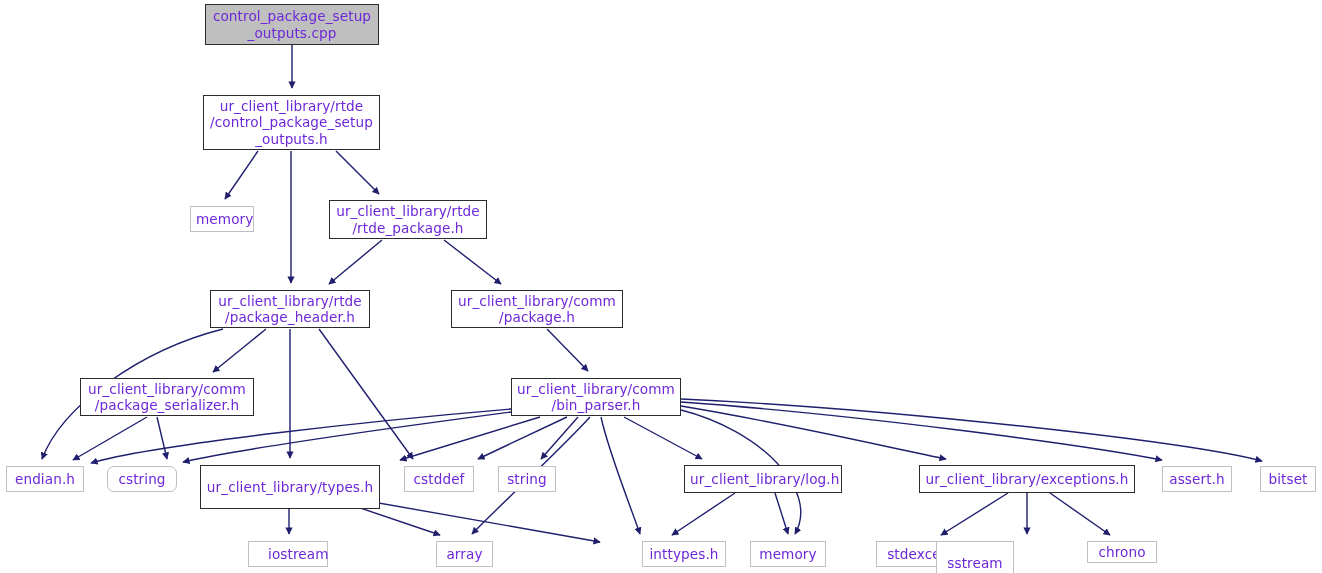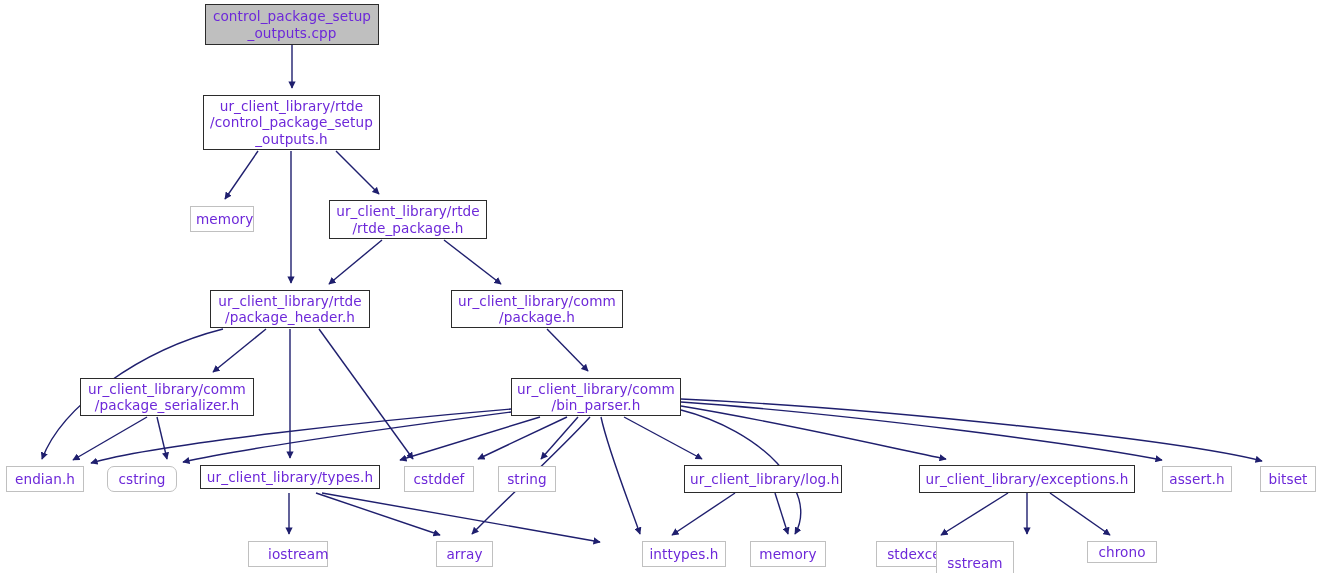--- a/index.html
+++ b/index.html
@@ -110,21 +110,21 @@
       <div class="node strong" style="left: 210px; top: 290px; width: 160px; height: 38px;"><span class="node-label">ur_client_library/rtde
 /package_header.h</span></div>
       <div class="node strong" style="left: 451px; top: 290px; width: 172px; height: 38px;"><span class="node-label">ur_client_library/comm
 /package.h</span></div>
       <div class="node strong" style="left: 80px; top: 378px; width: 174px; height: 38px;"><span class="node-label">ur_client_library/comm
 /package_serializer.h</span></div>
       <div class="node strong" style="left: 511px; top: 378px; width: 170px; height: 38px;"><span class="node-label">ur_client_library/comm
 /bin_parser.h</span></div>
       <div class="node" style="left: 6px; top: 466px; width: 78px; height: 26px;"><span class="node-label">endian.h</span></div>
       <div class="node" style="left: 107px; top: 466px; width: 70px; height: 26px; border-radius: 7px;"><span class="node-label">cstring</span></div>
-      <div class="node strong" style="left: 200px; top: 465px; width: 180px; height: 24px;"><span class="node-label">ur_client_library/types.h</span></div>
+      <div class="node strong" style="left: 200px; top: 465px; width: 180px; height: 44px;"><span class="node-label">ur_client_library/types.h</span></div>
       <div class="node" style="left: 404px; top: 466px; width: 70px; height: 26px;"><span class="node-label">cstddef</span></div>
       <div class="node" style="left: 498px; top: 466px; width: 58px; height: 26px;"><span class="node-label">string</span></div>
       <div class="node strong" style="left: 684px; top: 465px; width: 158px; height: 28px;"><span class="node-label">ur_client_library/log.h</span></div>
       <div class="node strong" style="left: 919px; top: 465px; width: 216px; height: 28px;"><span class="node-label">ur_client_library/exceptions.h</span></div>
       <div class="node" style="left: 1162px; top: 466px; width: 70px; height: 26px;"><span class="node-label">assert.h</span></div>
       <div class="node" style="left: 1260px; top: 466px; width: 56px; height: 26px;"><span class="node-label">bitset</span></div>
       <div class="node" style="left: 248px; top: 541px; width: 80px; height: 26px; padding-left: 14px;"><span class="node-label">iostream</span></div>
       <div class="node" style="left: 436px; top: 541px; width: 57px; height: 26px;"><span class="node-label">array</span></div>
       <div class="node" style="left: 602px; top: 541px; width: 84px; height: 26px; margin-left: 40px;"><span class="node-label">inttypes.h</span></div>
       <div class="node" style="left: 750px; top: 541px; width: 76px; height: 26px;"><span class="node-label">memory</span></div>

